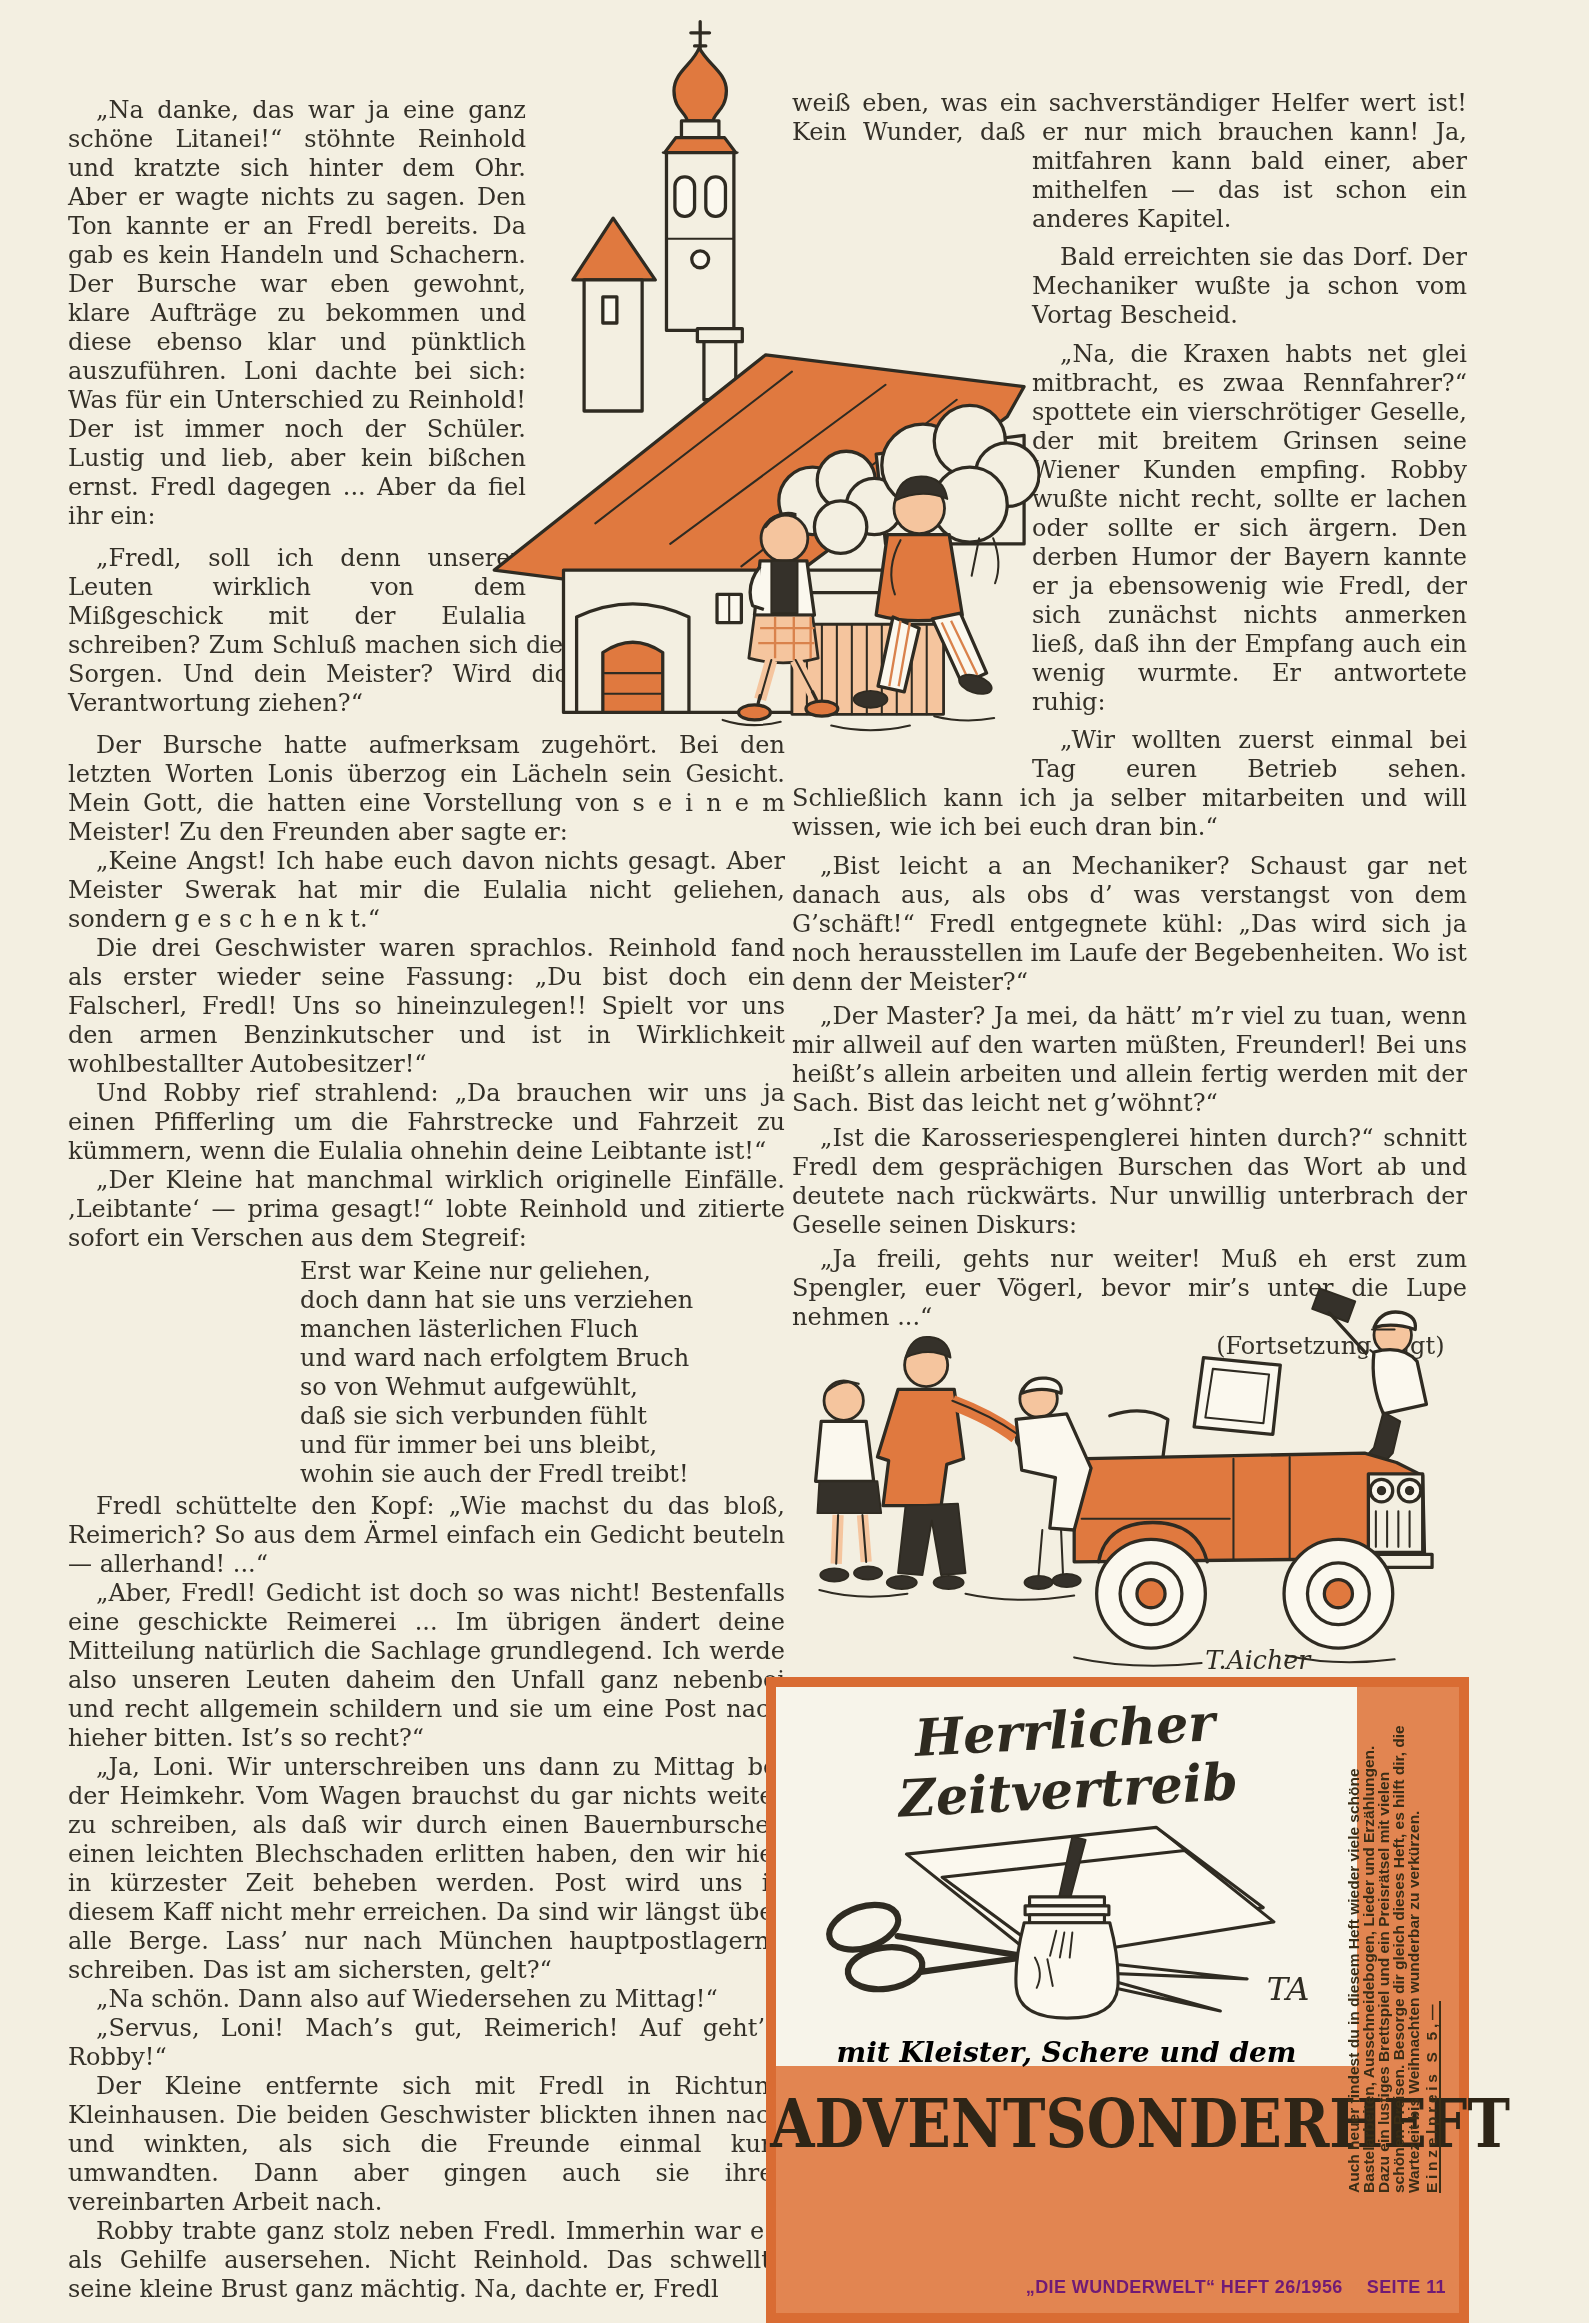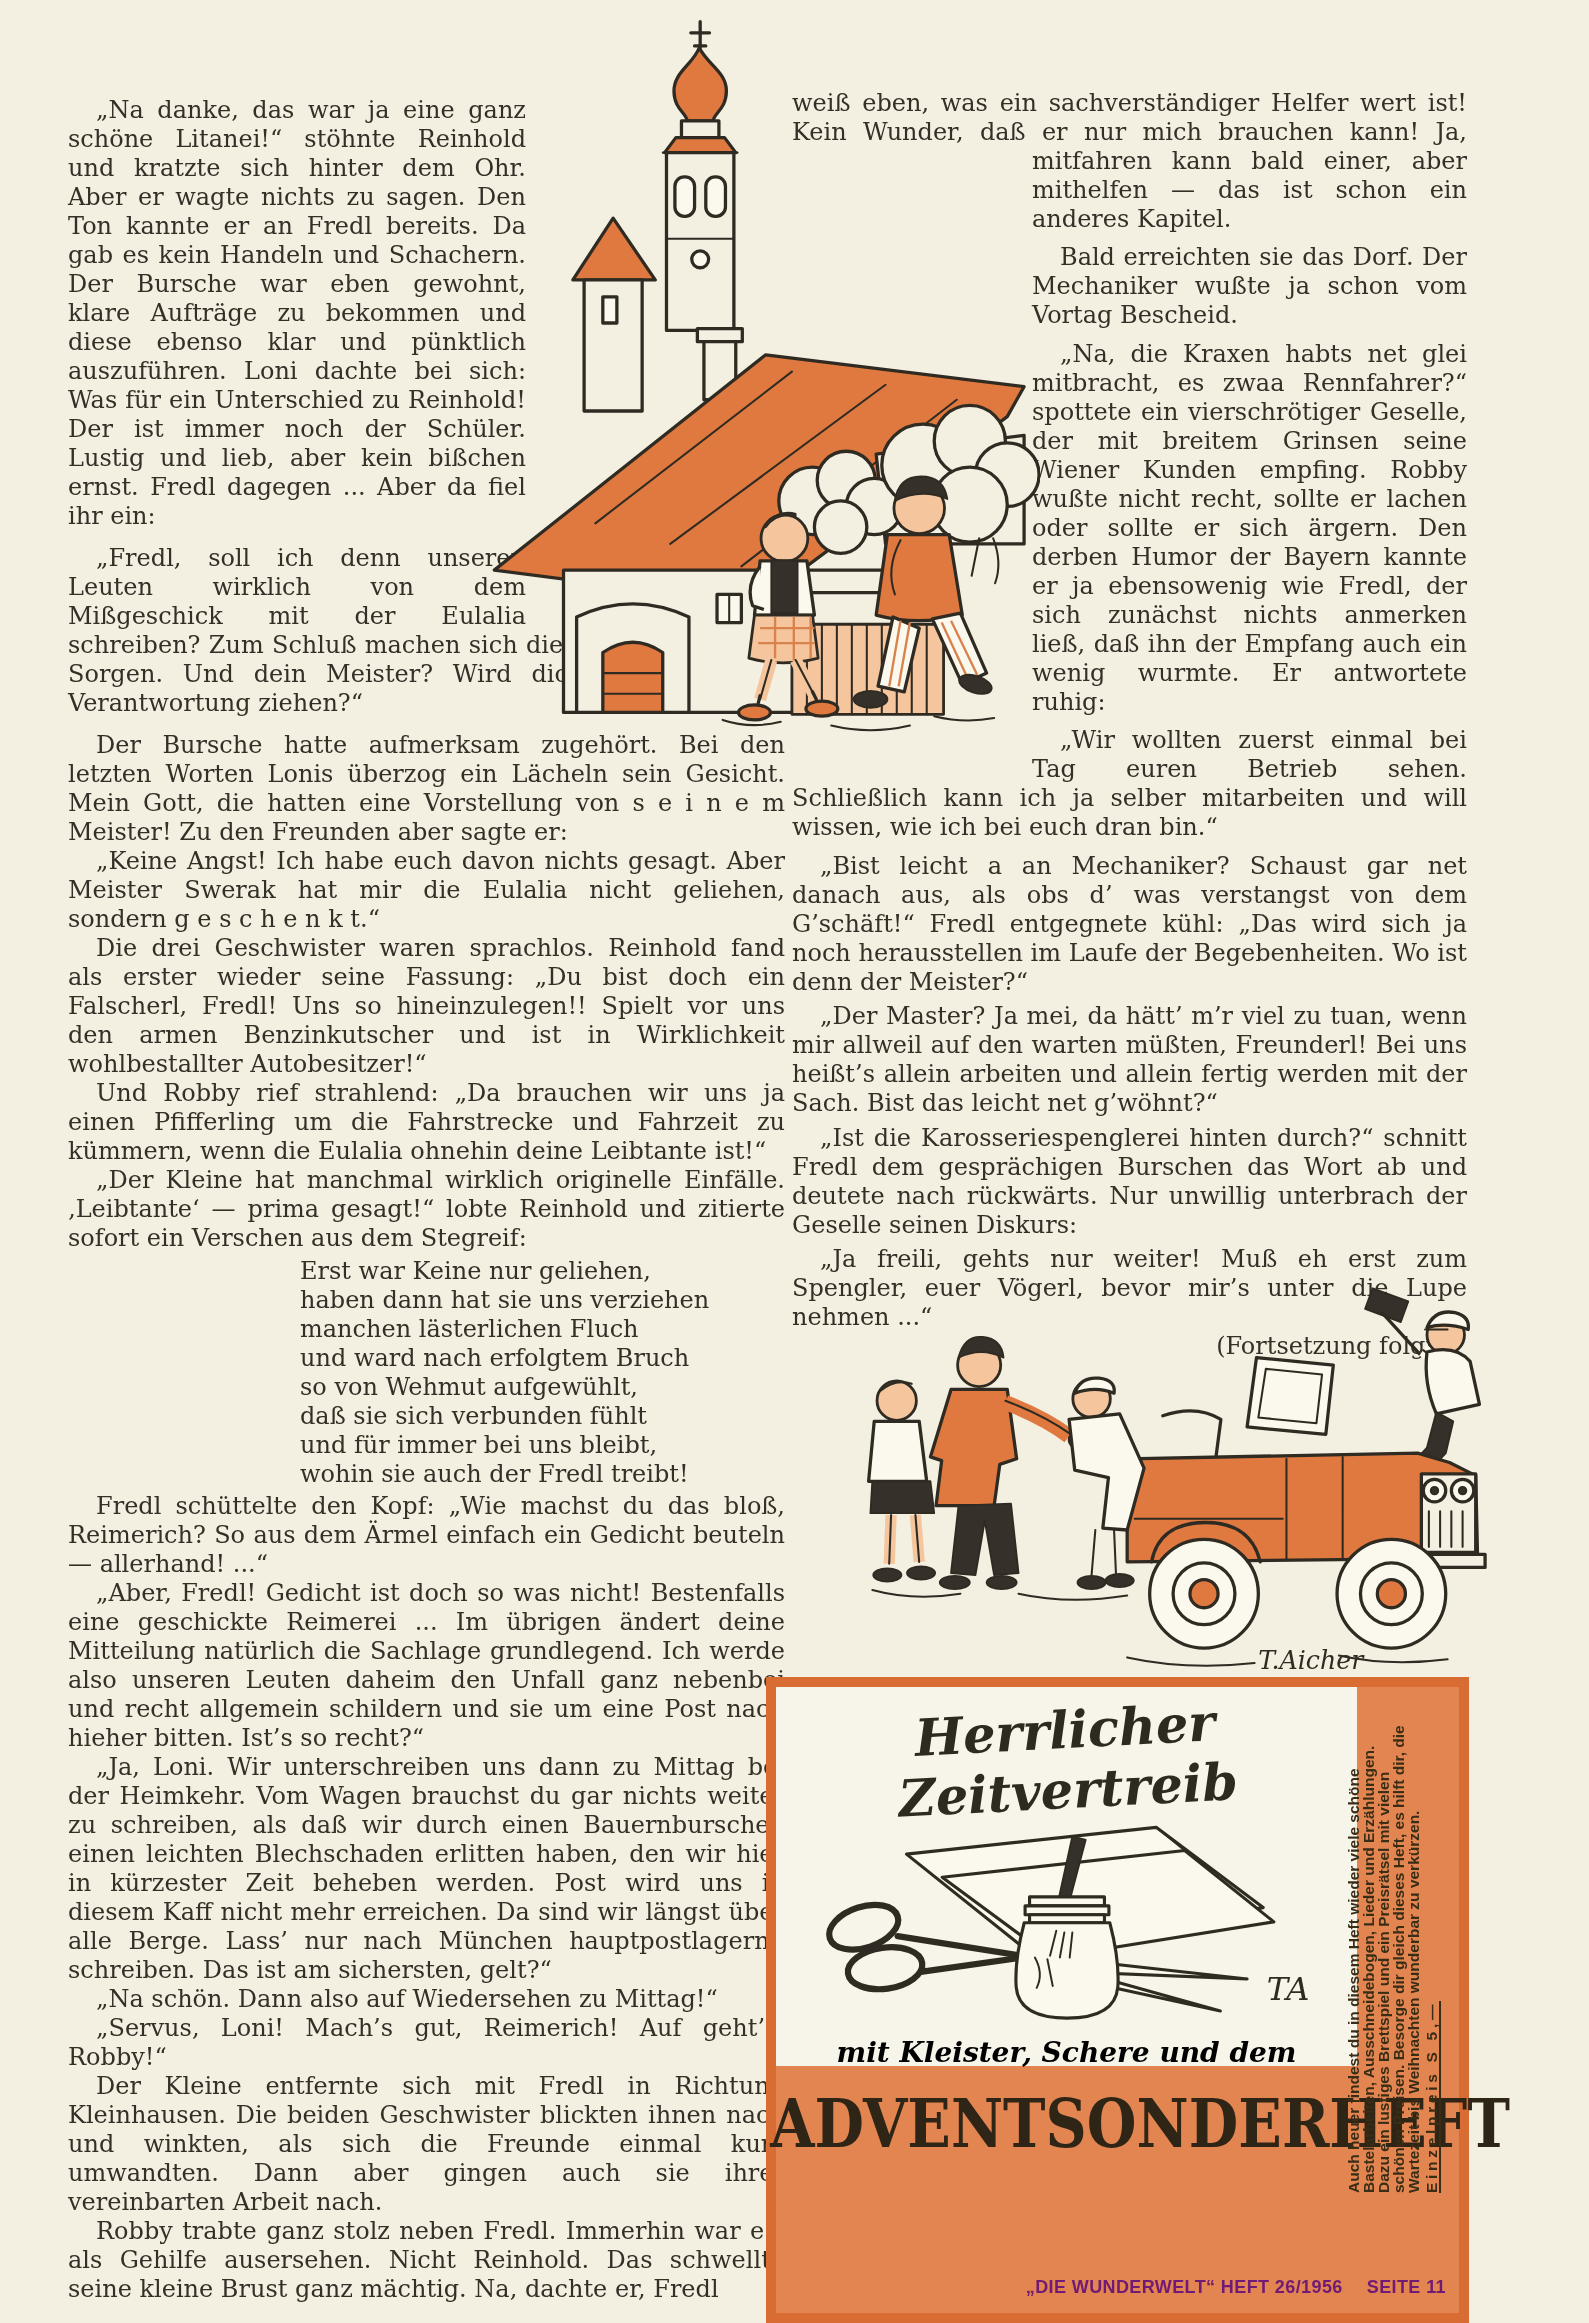--- a/index.html
+++ b/index.html
@@ -61,21 +61,21 @@
     <div class="spacer-right"></div>
     <p>„Na danke, das war ja eine ganz schöne Litanei!“ stöhnte Reinhold und kratzte sich hinter dem Ohr. Aber er wagte nichts zu sagen. Den Ton kannte er an Fredl bereits. Da gab es kein Handeln und Schachern. Der Bursche war eben gewohnt, klare Aufträge zu bekommen und diese ebenso klar und pünktlich auszuführen. Loni dachte bei sich: Was für ein Unterschied zu Reinhold! Der ist immer noch der Schüler. Lustig und lieb, aber kein bißchen ernst. Fredl dagegen ... Aber da fiel ihr ein:</p>
     <p class="gt14">„Fredl, soll ich denn unseren Leuten wirklich von dem Mißgeschick mit der Eulalia schreiben? Zum Schluß machen sich die weiß Gott welche Sorgen. Und dein Meister? Wird dich der nicht zur Verantwortung ziehen?“</p>
     <p class="gt14">Der Bursche hatte aufmerksam zugehört. Bei den letzten Worten Lonis überzog ein Lächeln sein Gesicht. Mein Gott, die hatten eine Vorstellung von s e i n e m Meister! Zu den Freunden aber sagte er:</p>
     <p>„Keine Angst! Ich habe euch davon nichts gesagt. Aber Meister Swerak hat mir die Eulalia nicht geliehen, sondern g e s c h e n k t.“</p>
     <p>Die drei Geschwister waren sprachlos. Reinhold fand als erster wieder seine Fassung: „Du bist doch ein Falscherl, Fredl! Uns so hineinzulegen!! Spielt vor uns den armen Benzinkutscher und ist in Wirklichkeit wohlbestallter Autobesitzer!“</p>
     <p>Und Robby rief strahlend: „Da brauchen wir uns ja einen Pfifferling um die Fahrstrecke und Fahrzeit zu kümmern, wenn die Eulalia ohnehin deine Leibtante ist!“</p>
     <p>„Der Kleine hat manchmal wirklich originelle Einfälle. ‚Leibtante‘ — prima gesagt!“ lobte Reinhold und zitierte sofort ein Verschen aus dem Stegreif:</p>
     <div class="poem">
       <div>Erst war Keine nur geliehen,</div>
-      <div>haben dann hat sie uns verziehen</div>
+      <div>doch dann hat sie uns verziehen</div>
       <div>manchen lästerlichen Fluch</div>
       <div>und ward nach erfolgtem Bruch</div>
       <div>so von Wehmut aufgewühlt,</div>
       <div>daß sie sich verbunden fühlt</div>
       <div>und für immer bei uns bleibt,</div>
       <div>wohin sie auch der Fredl treibt!</div>
     </div>
     <p>Fredl schüttelte den Kopf: „Wie machst du das bloß, Reimerich? So aus dem Ärmel einfach ein Gedicht beuteln — allerhand! ...“</p>
     <p>„Aber, Fredl! Gedicht ist doch so was nicht! Bestenfalls eine geschickte Reimerei ... Im übrigen ändert deine Mitteilung natürlich die Sachlage grundlegend. Ich werde also unseren Leuten daheim den Unfall ganz nebenbei und recht allgemein schildern und sie um eine Post nach hieher bitten. Ist’s so recht?“</p>
     <p>„Ja, Loni. Wir unterschreiben uns dann zu Mittag bei der Heimkehr. Vom Wagen brauchst du gar nichts weiter zu schreiben, als daß wir durch einen Bauernburschen einen leichten Blechschaden erlitten haben, den wir hier in kürzester Zeit beheben werden. Post wird uns in diesem Kaff nicht mehr erreichen. Da sind wir längst über alle Berge. Lass’ nur nach München hauptpostlagernd schreiben. Das ist am sichersten, gelt?“</p>
@@ -176,21 +176,21 @@
         <path class="og" d="M446,648 l-12,70 M456,650 l-12,68"></path>
         <path class="fw" d="M480,646 l32,70 l26,-12 l-28,-64 z"></path>
         <path class="og" d="M490,650 l28,60 M500,648 l28,58"></path>
         <ellipse class="fd" cx="414" cy="732" rx="18" ry="9"></ellipse>
         <ellipse class="fd" cx="526" cy="716" rx="18" ry="9" transform="rotate(18 526 716)"></ellipse>
       </g>
       <path class="ln2" d="M256,754 q30,10 62,2 M372,760 q42,10 84,0 M482,750 q32,8 64,2"></path>
     </svg>
   </div>
 
-  <div class="illus" id="ill-jeep" style="left:818px;top:1260px;width:698px;height:436px;">
+  <div class="illus" id="ill-jeep" style="left:765px;top:1260px;width:698px;height:436px;">
     <svg width="698" height="436" viewBox="0 0 745 465">
 
       <g>
         <path class="fd" d="M592,30 l38,14 -8,22 -38,-14 z"></path>
         <path class="ln" d="M602,56 L642,100"></path>
         <path d="M646,96 Q668,112 674,130" stroke="#fbf8ee" stroke-width="14" fill="none"></path>
         <path class="ln2" d="M646,96 Q668,112 674,130"></path>
         <circle class="fl" cx="670" cy="80" r="20"></circle>
         <path class="fw" d="M650,72 q8,-20 30,-16 q16,4 14,18 q-24,-8 -44,-2 z"></path>
         <path class="ln2" d="M648,74 h24"></path>

